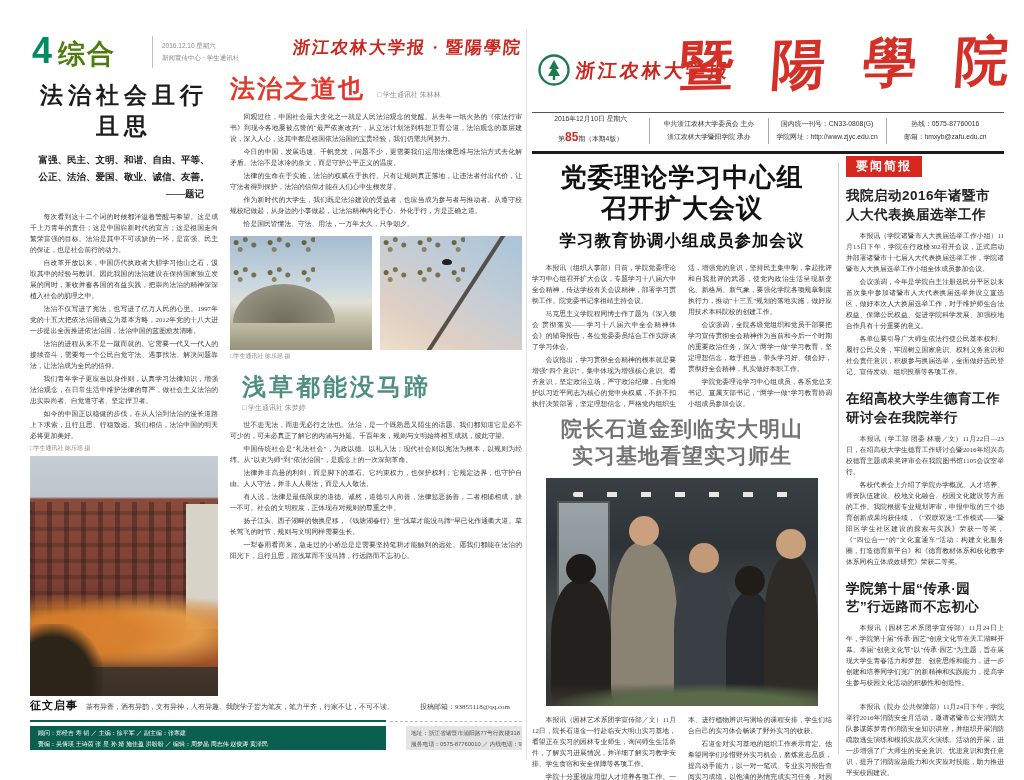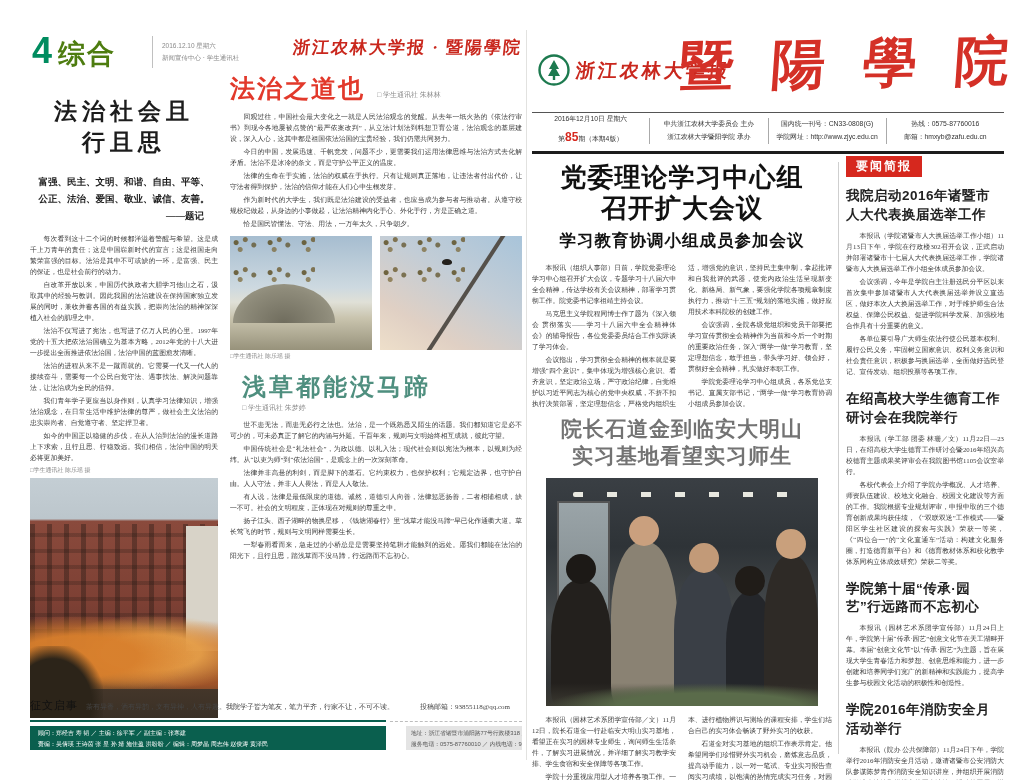--- a/index.html
+++ b/index.html
@@ -20,21 +20,21 @@
   .hdr-divider{left:122px;top:8px;width:1px;height:32px;background:#c0c0c0;}
   .hdr-meta{left:132px;top:12px;font-family:"Liberation Sans",sans-serif;font-size:6.5px;color:#8a8a8a;line-height:1.8;}
   .masthead-small{right:0;top:8px;color:#c9271d;font-size:17px;font-weight:bold;letter-spacing:2px;transform:skewX(-6deg);}
 
   
   .bodytext p{font-size:6.8px;line-height:1.62;color:#3b3b3b;text-align:justify;text-indent:2em;}
   .credit{font-size:6px;color:#888;}
 
   
   #col1{left:0;top:52px;width:188px;}
-  .title1{font-size:23px;font-weight:600;letter-spacing:5px;color:#1c1c1c;margin:16px;text-align:center;}
+  .title1{font-size:23px;font-weight:600;letter-spacing:5px;color:#1c1c1c;margin:0;text-align:center;}
   .epigraph{margin:10px 4px 8px 4px;font-size:9.5px;font-weight:bold;line-height:1.8;text-align:center;color:#222;}
   .epigraph .line{display:block;}
   .epigraph .sig{display:block;text-align:right;padding-right:10px;}
 
   
   #col2{left:200px;top:44px;width:292px;}
   .title2-row{display:flex;align-items:baseline;margin-bottom:6px;}
   .title2{font-family:"Liberation Sans",sans-serif;font-size:25px;font-weight:bold;color:#e2392b;letter-spacing:2px;margin:0;}
   .byline{font-size:7px;color:#8a8a8a;margin-left:12px;white-space:nowrap;}
   .photos-row{display:flex;gap:8px;margin-top:7px;}
@@ -66,21 +66,21 @@
                radial-gradient(ellipse at 90% 70%,rgba(180,90,40,.8) 0 25%,transparent 55%);}
   .ph-building .dark-tree{position:absolute;left:-6%;bottom:0;width:45%;height:30%;background:radial-gradient(ellipse at 40% 80%,#2c2419 0 55%,transparent 75%);}
   .ph-visit{background:linear-gradient(to bottom,#3a3f44 0%,#2e3337 30%,#484c4e 62%,#2a2c2e 100%);}
   .ph-visit .lights{position:absolute;left:10%;top:6%;width:80%;height:5px;background:repeating-linear-gradient(90deg,#e8e8e0 0 10px,transparent 10px 34px);border-radius:2px;}
   .ph-visit .window{position:absolute;left:4%;top:10%;width:18%;height:55%;background:linear-gradient(to bottom,#9aa4a8,#7b8588);border:2px solid #555;}
   .person{position:absolute;border-radius:45% 45% 12% 12%;}
   .person .head{position:absolute;left:50%;top:-26px;transform:translateX(-50%);width:30px;height:30px;border-radius:50%;}
 
   
   .notice-row{left:0;right:0;top:670px;display:flex;align-items:baseline;}
-  .notice-label{font-family:"Liberation Sans",sans-serif;font-size:11px;font-weight:normal;color:#111;letter-spacing:1px;text-align:right;}
+  .notice-label{font-family:"Liberation Sans",sans-serif;font-size:11px;font-weight:bold;color:#111;letter-spacing:1px;text-align:right;}
   .notice-text{font-size:7px;color:#444;margin-left:8px;}
   .notice-email{font-size:7px;color:#444;margin-left:26px;}
   .rule-green{left:0;top:692px;width:356px;height:2px;background:#0a5f4e;}
   .rule-gray{left:360px;top:693px;right:0;border-top:1px dashed #bdbdbd;}
   .footer-green{left:0;top:698px;width:356px;height:24px;background:#0a5f4e;color:#fff;
     font-family:"Liberation Sans",sans-serif;font-size:6px;line-height:1.8;padding:2px 8px;box-sizing:border-box;white-space:nowrap;overflow:hidden;}
   .footer-gray{right:0;top:698px;width:116px;height:24px;background:#e4e4e4;color:#555;
     font-family:"Liberation Sans",sans-serif;font-size:5.8px;line-height:1.85;padding:2px 5px;box-sizing:border-box;white-space:nowrap;overflow:hidden;}
 
   
@@ -309,20 +309,19 @@
             <p>各校代表会上介绍了学院办学概况、人才培养、师资队伍建设、校地文化融合、校园文化建设等方面的工作。我院根据专业规划评审，申报中取的三个德育创新成果均获佳绩，《“双联双送”工作模式——暨阳区学生社区建设的探索与实践》荣获一等奖，《“四位合一”的“文化直通车”活动：构建文化服务圈，打造德育新平台》和《德育教材体系和校化教学体系同构立体成效研究》荣获二等奖。</p>
           </div>
       </div>
       <div class="brief-item">
         <h3>学院第十届“传承·园艺”行远路而不忘初心</h3>
         <div class="bodytext">
             <p>本报讯（园林艺术系团学宣传部）11月24日上午，学院第十届“传承·园艺”创意文化节在天工湖畔开幕。本届“创意文化节”以“传承·园艺”为主题，旨在展现大学生青春活力和梦想、创意思维和能力，进一步创建和培养同学们宽广的新精神和实践能力，提高学生参与校园文化活动的积极性和创造性。</p>
           </div>
       </div>
       <div class="brief-item">
-        <h3>学院2016年消防安全月活动举行</h3>
         <div class="bodytext">
             <p>本报讯（院办 公共保障部）11月24日下午，学院举行2016年消防安全月活动，邀请诸暨市公安消防大队参谋陈梦青作消防安全知识讲座，并组织开展消防疏散逃生演练和模拟实战灭火演练。活动的开展，进一步增强了广大师生的安全意识、忧患意识和责任意识，提升了消防应急能力和火灾应对技能，助力推进平安校园建设。</p>
           </div>
       </div>
     </div>
   </div>
 </div>
 
 </body></html>

